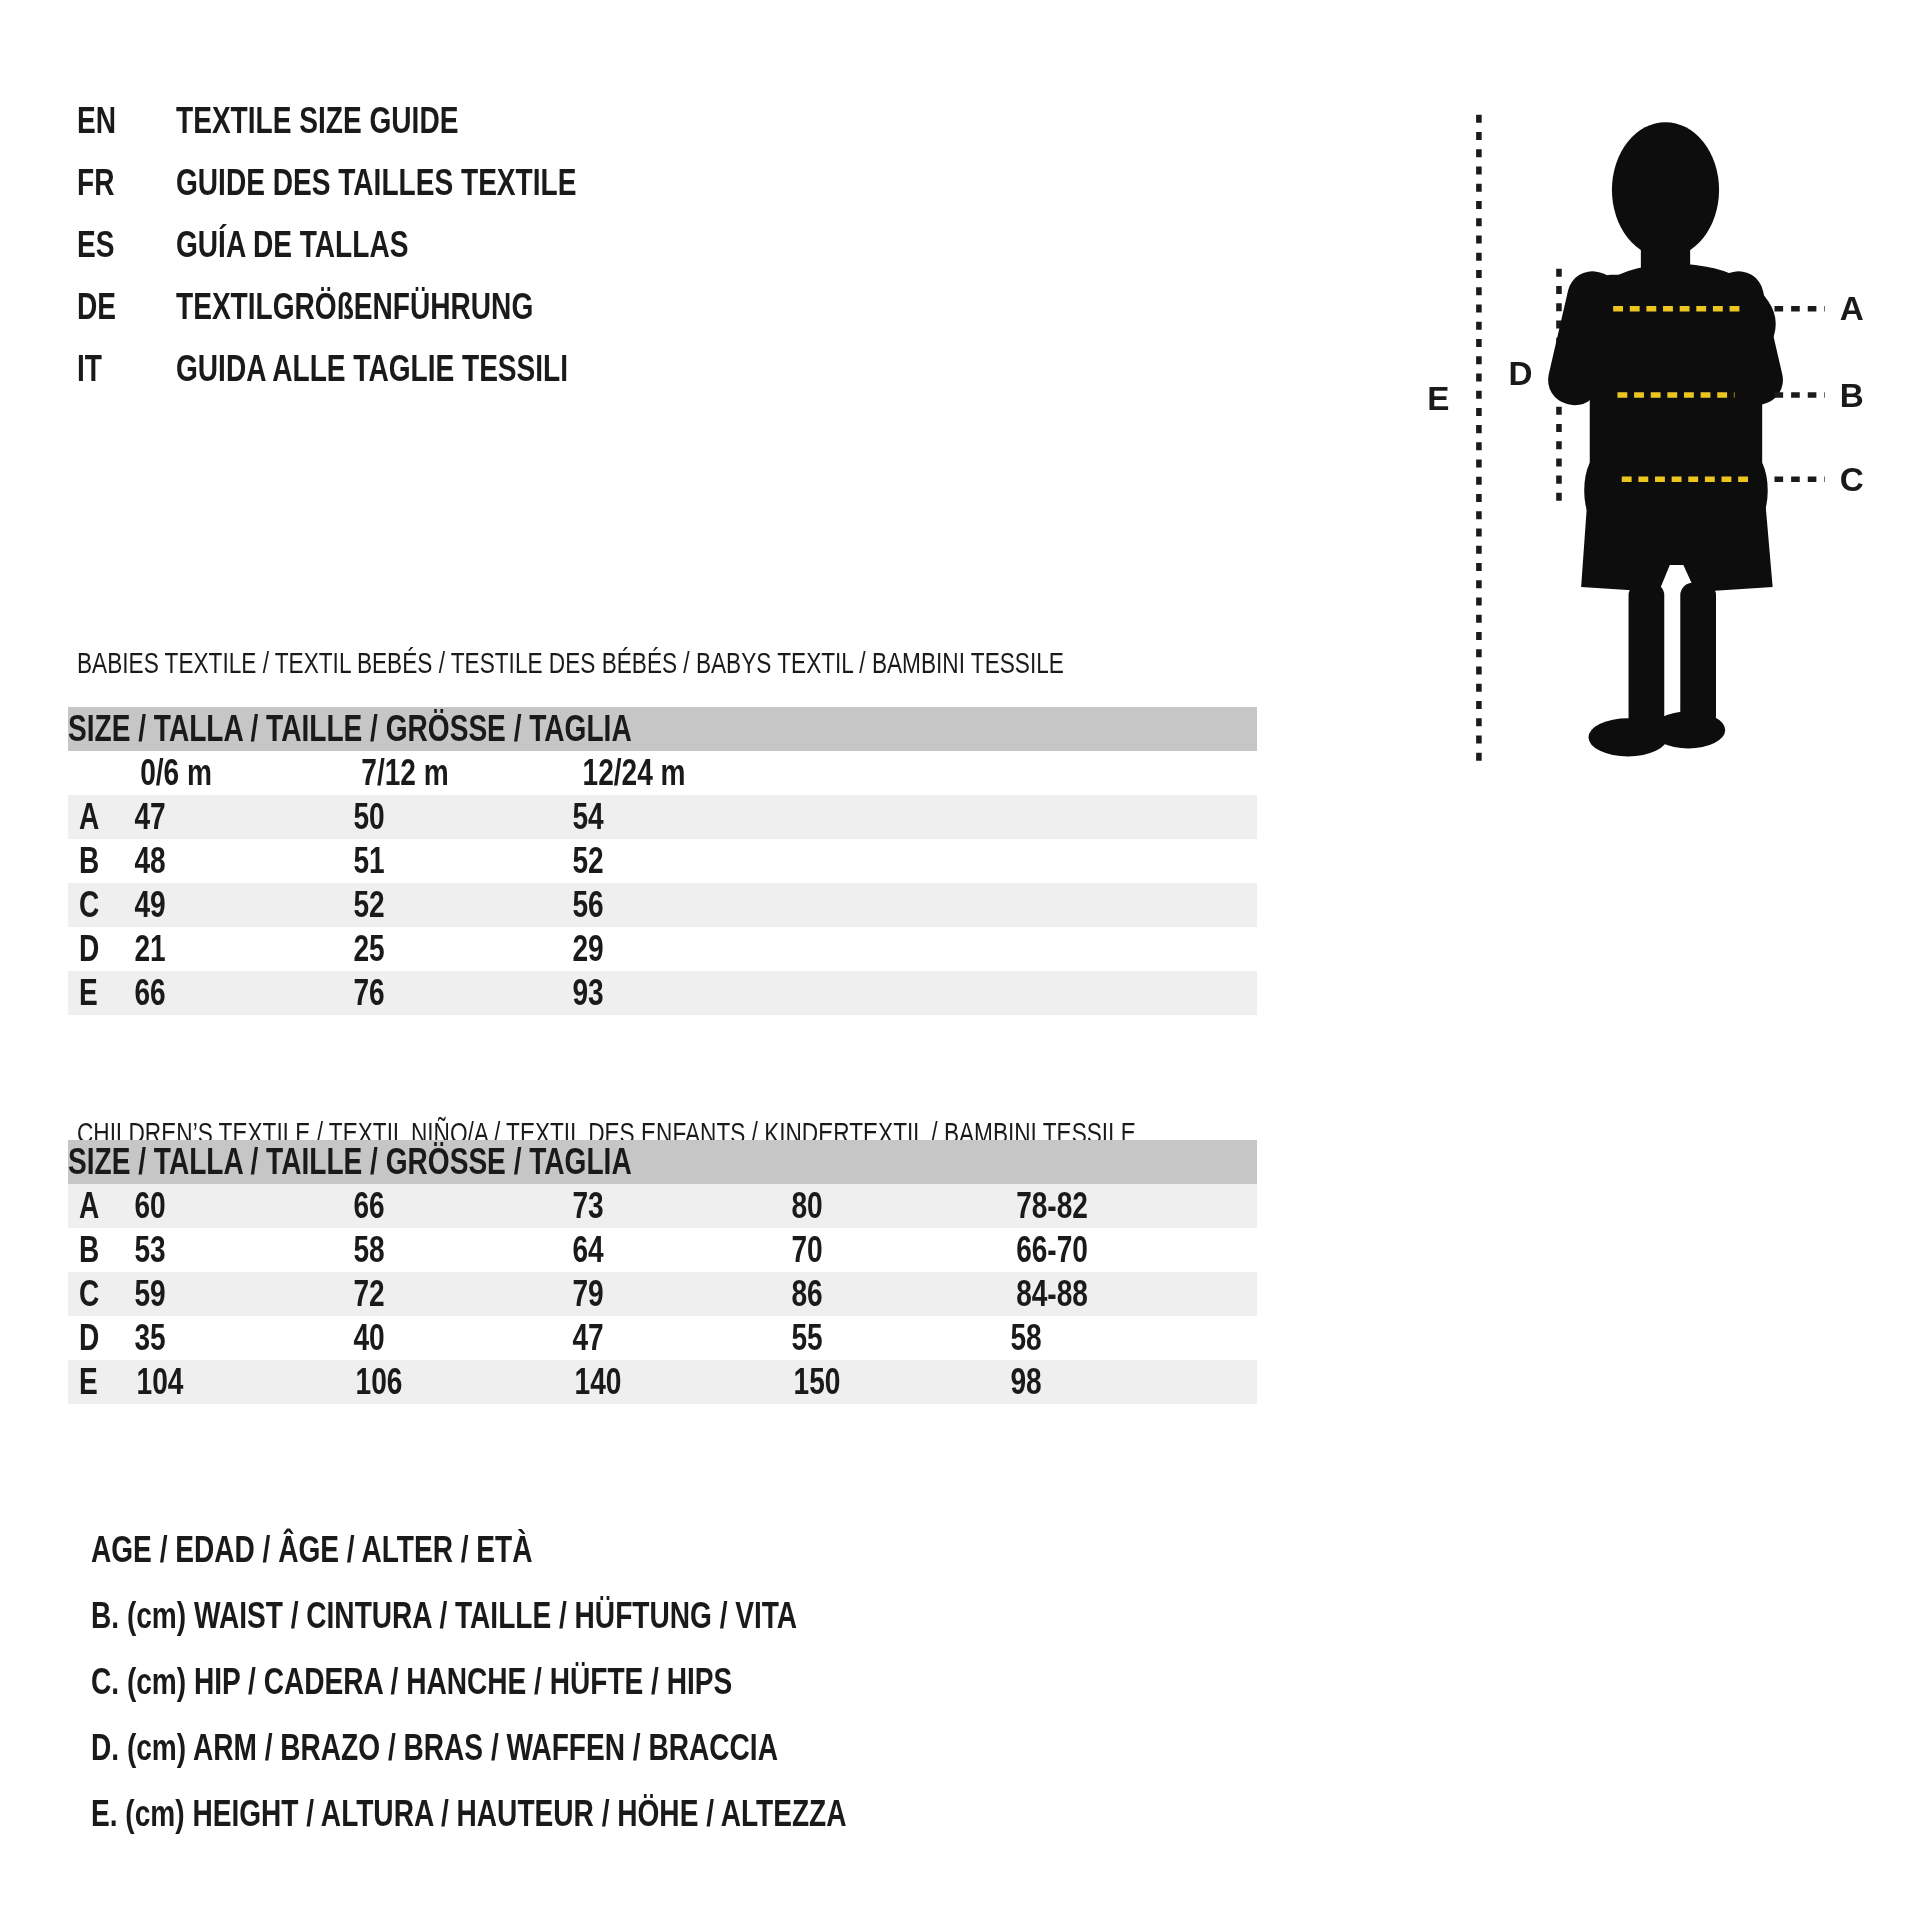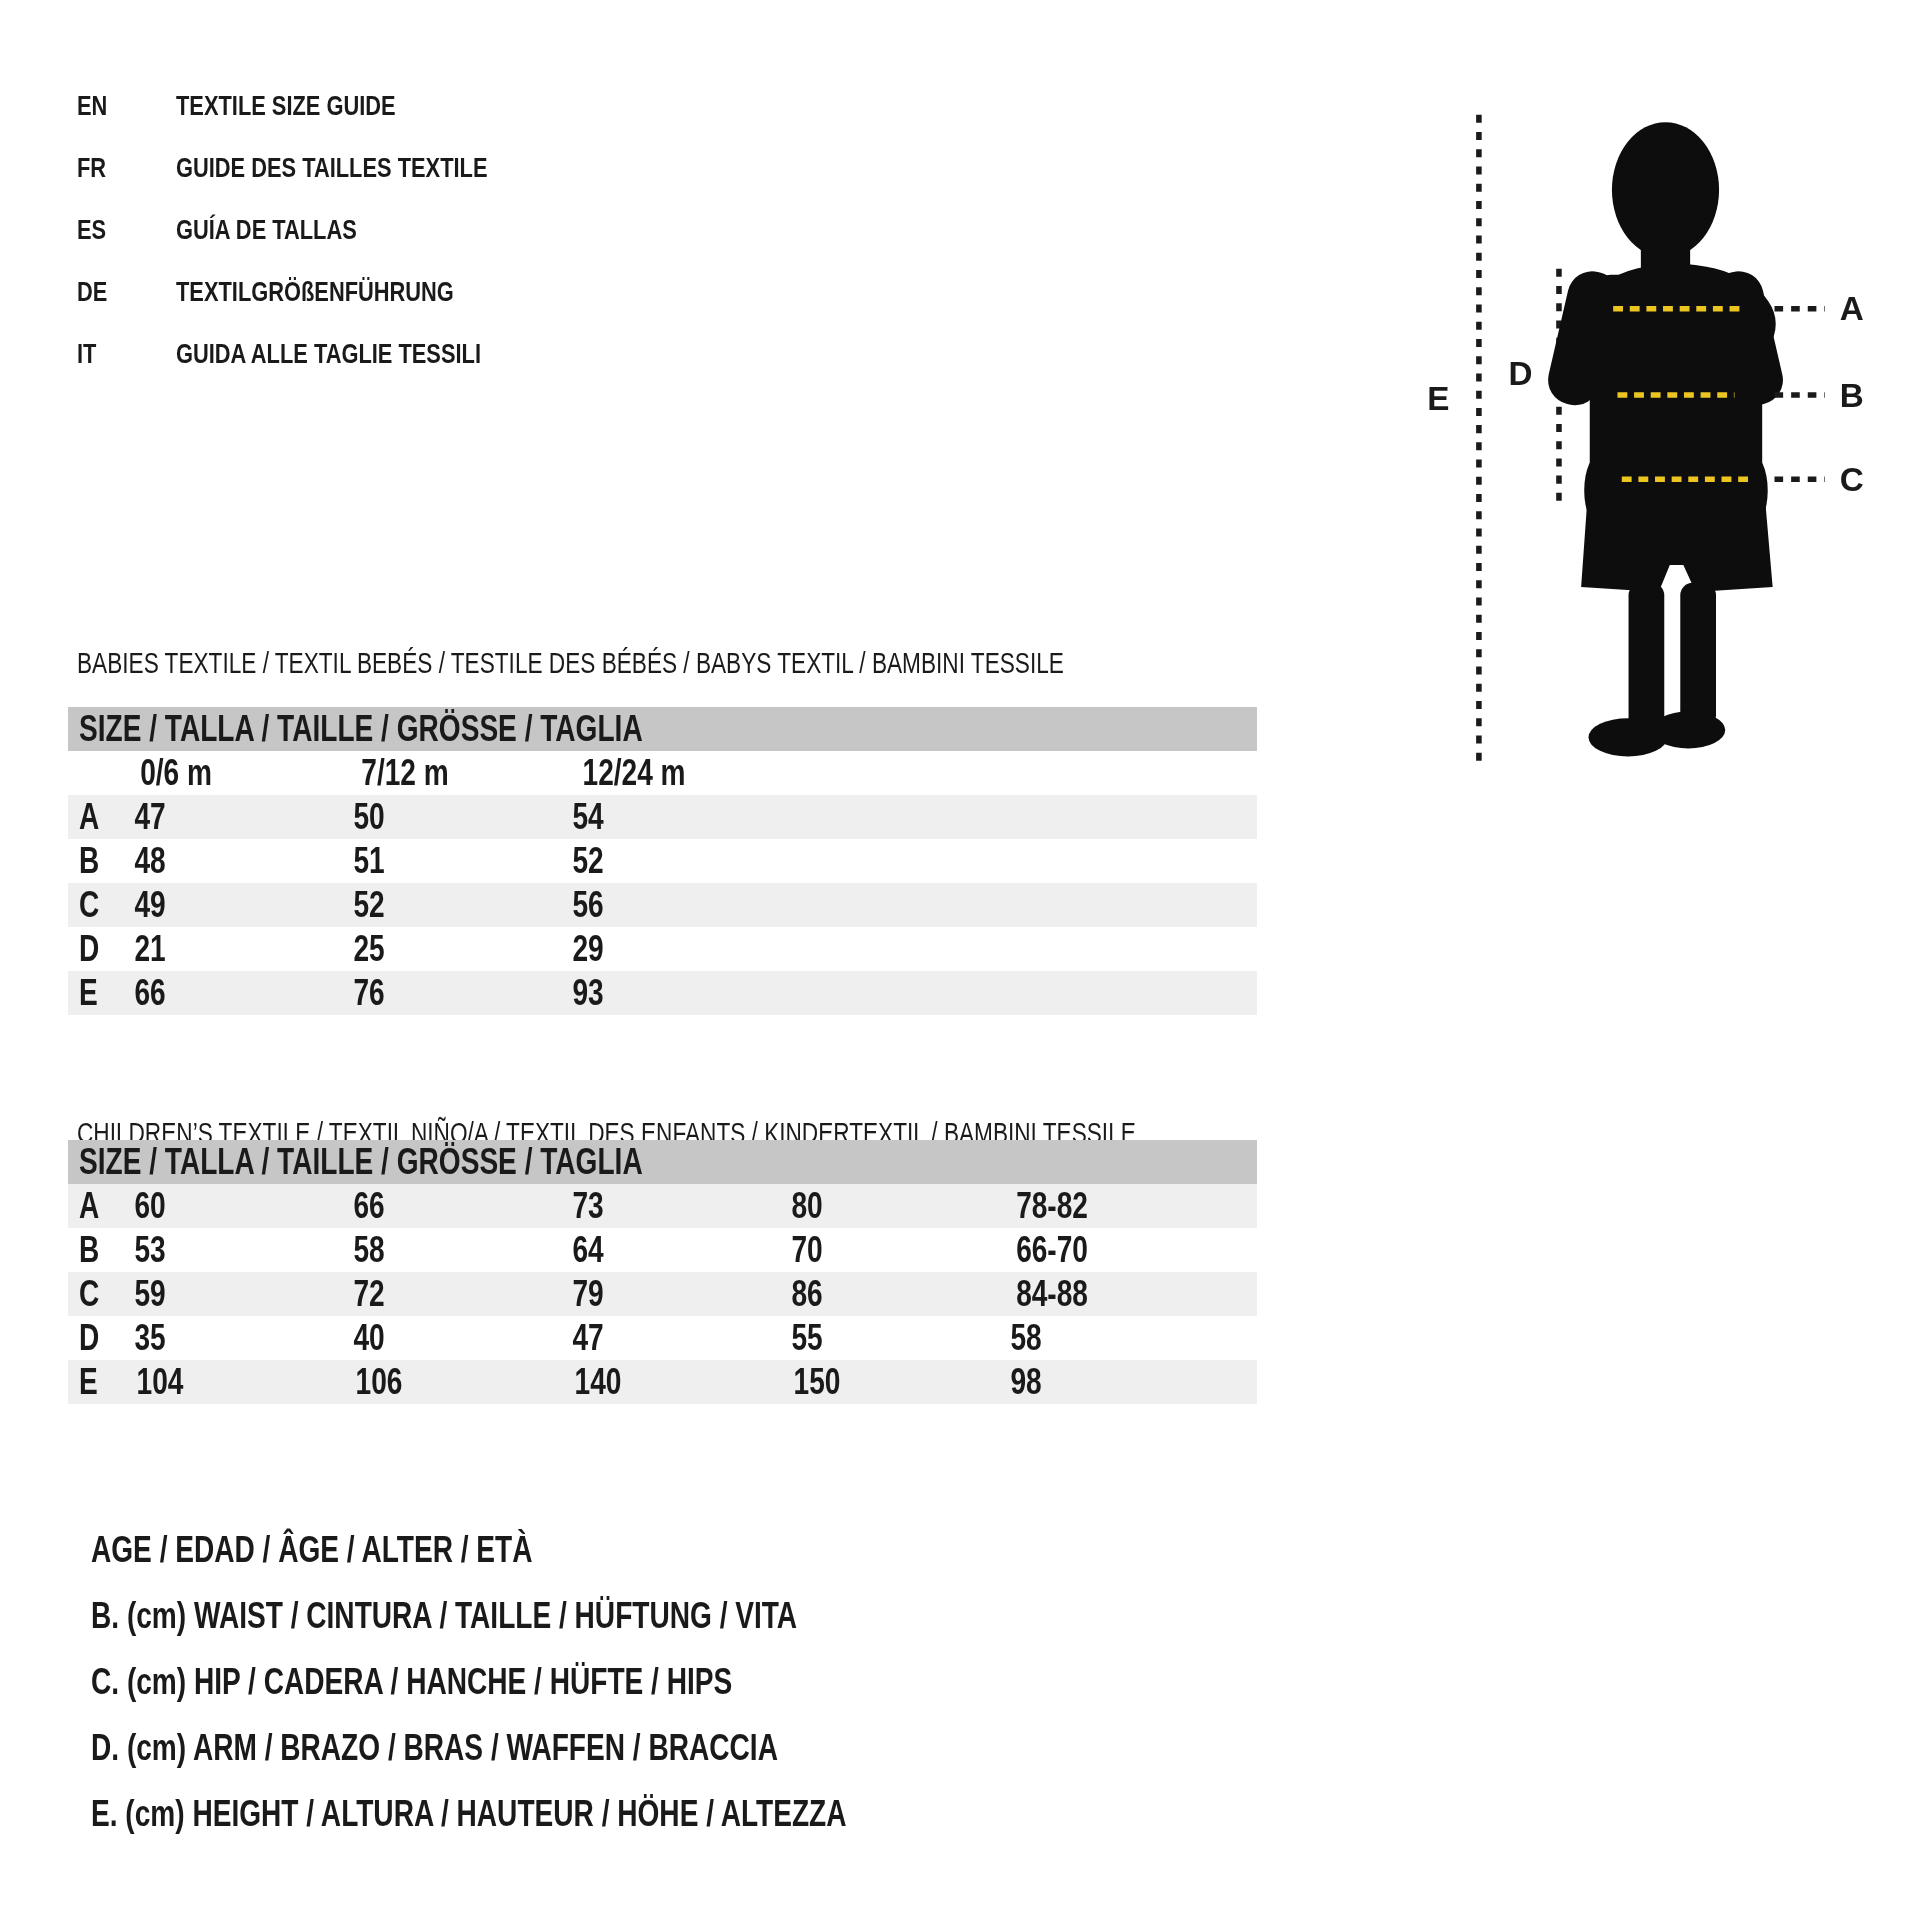--- a/index.html
+++ b/index.html
@@ -5,26 +5,26 @@
   html,body{margin:0;padding:0;background:#ffffff;}
   #canvas{
     position:relative;width:1926px;height:1926px;background:#ffffff;overflow:hidden;
     font-family:"Liberation Sans","DejaVu Sans",sans-serif;color:#1a1a1a;
   }
   .abs{position:absolute;}
   
   .c{display:inline-block;transform:scaleX(0.78);transform-origin:0 50%;white-space:nowrap;}
   .cc{display:inline-block;transform:scaleX(0.78);transform-origin:50% 50%;white-space:nowrap;}
   
-  .lang-row{display:flex;height:62px;align-items:flex-start;font-size:28px;font-weight:700;}
+  .lang-row{display:flex;height:62px;align-items:center;font-size:36px;font-weight:700;}
   .lang-code{width:99px;flex:0 0 99px;}
   
   .sec-title{font-size:29px;font-weight:400;line-height:44px;white-space:nowrap;}
   
-  .size-bar{height:44px;background:#c6c6c6;display:flex;align-items:center;padding-left:11px;
+  .size-bar{height:44px;background:#c6c6c6;display:flex;align-items:center;padding-left:0;
             font-size:36px;font-weight:700;}
   .trow{display:grid;height:44px;align-items:center;font-size:36px;font-weight:700;}
   .g3{grid-template-columns:62px 219px 219px 219px;}
   .g5{grid-template-columns:62px 219px 219px 219px 219px 219px;}
   .cell{text-align:left;}
   .lab{text-align:left;padding-left:11px;}
   .shade{background:#efefef;}
   
   .legend-line{height:66px;display:flex;align-items:center;font-size:36px;font-weight:700;}
   svg text{font-family:"Liberation Sans","DejaVu Sans",sans-serif;}

